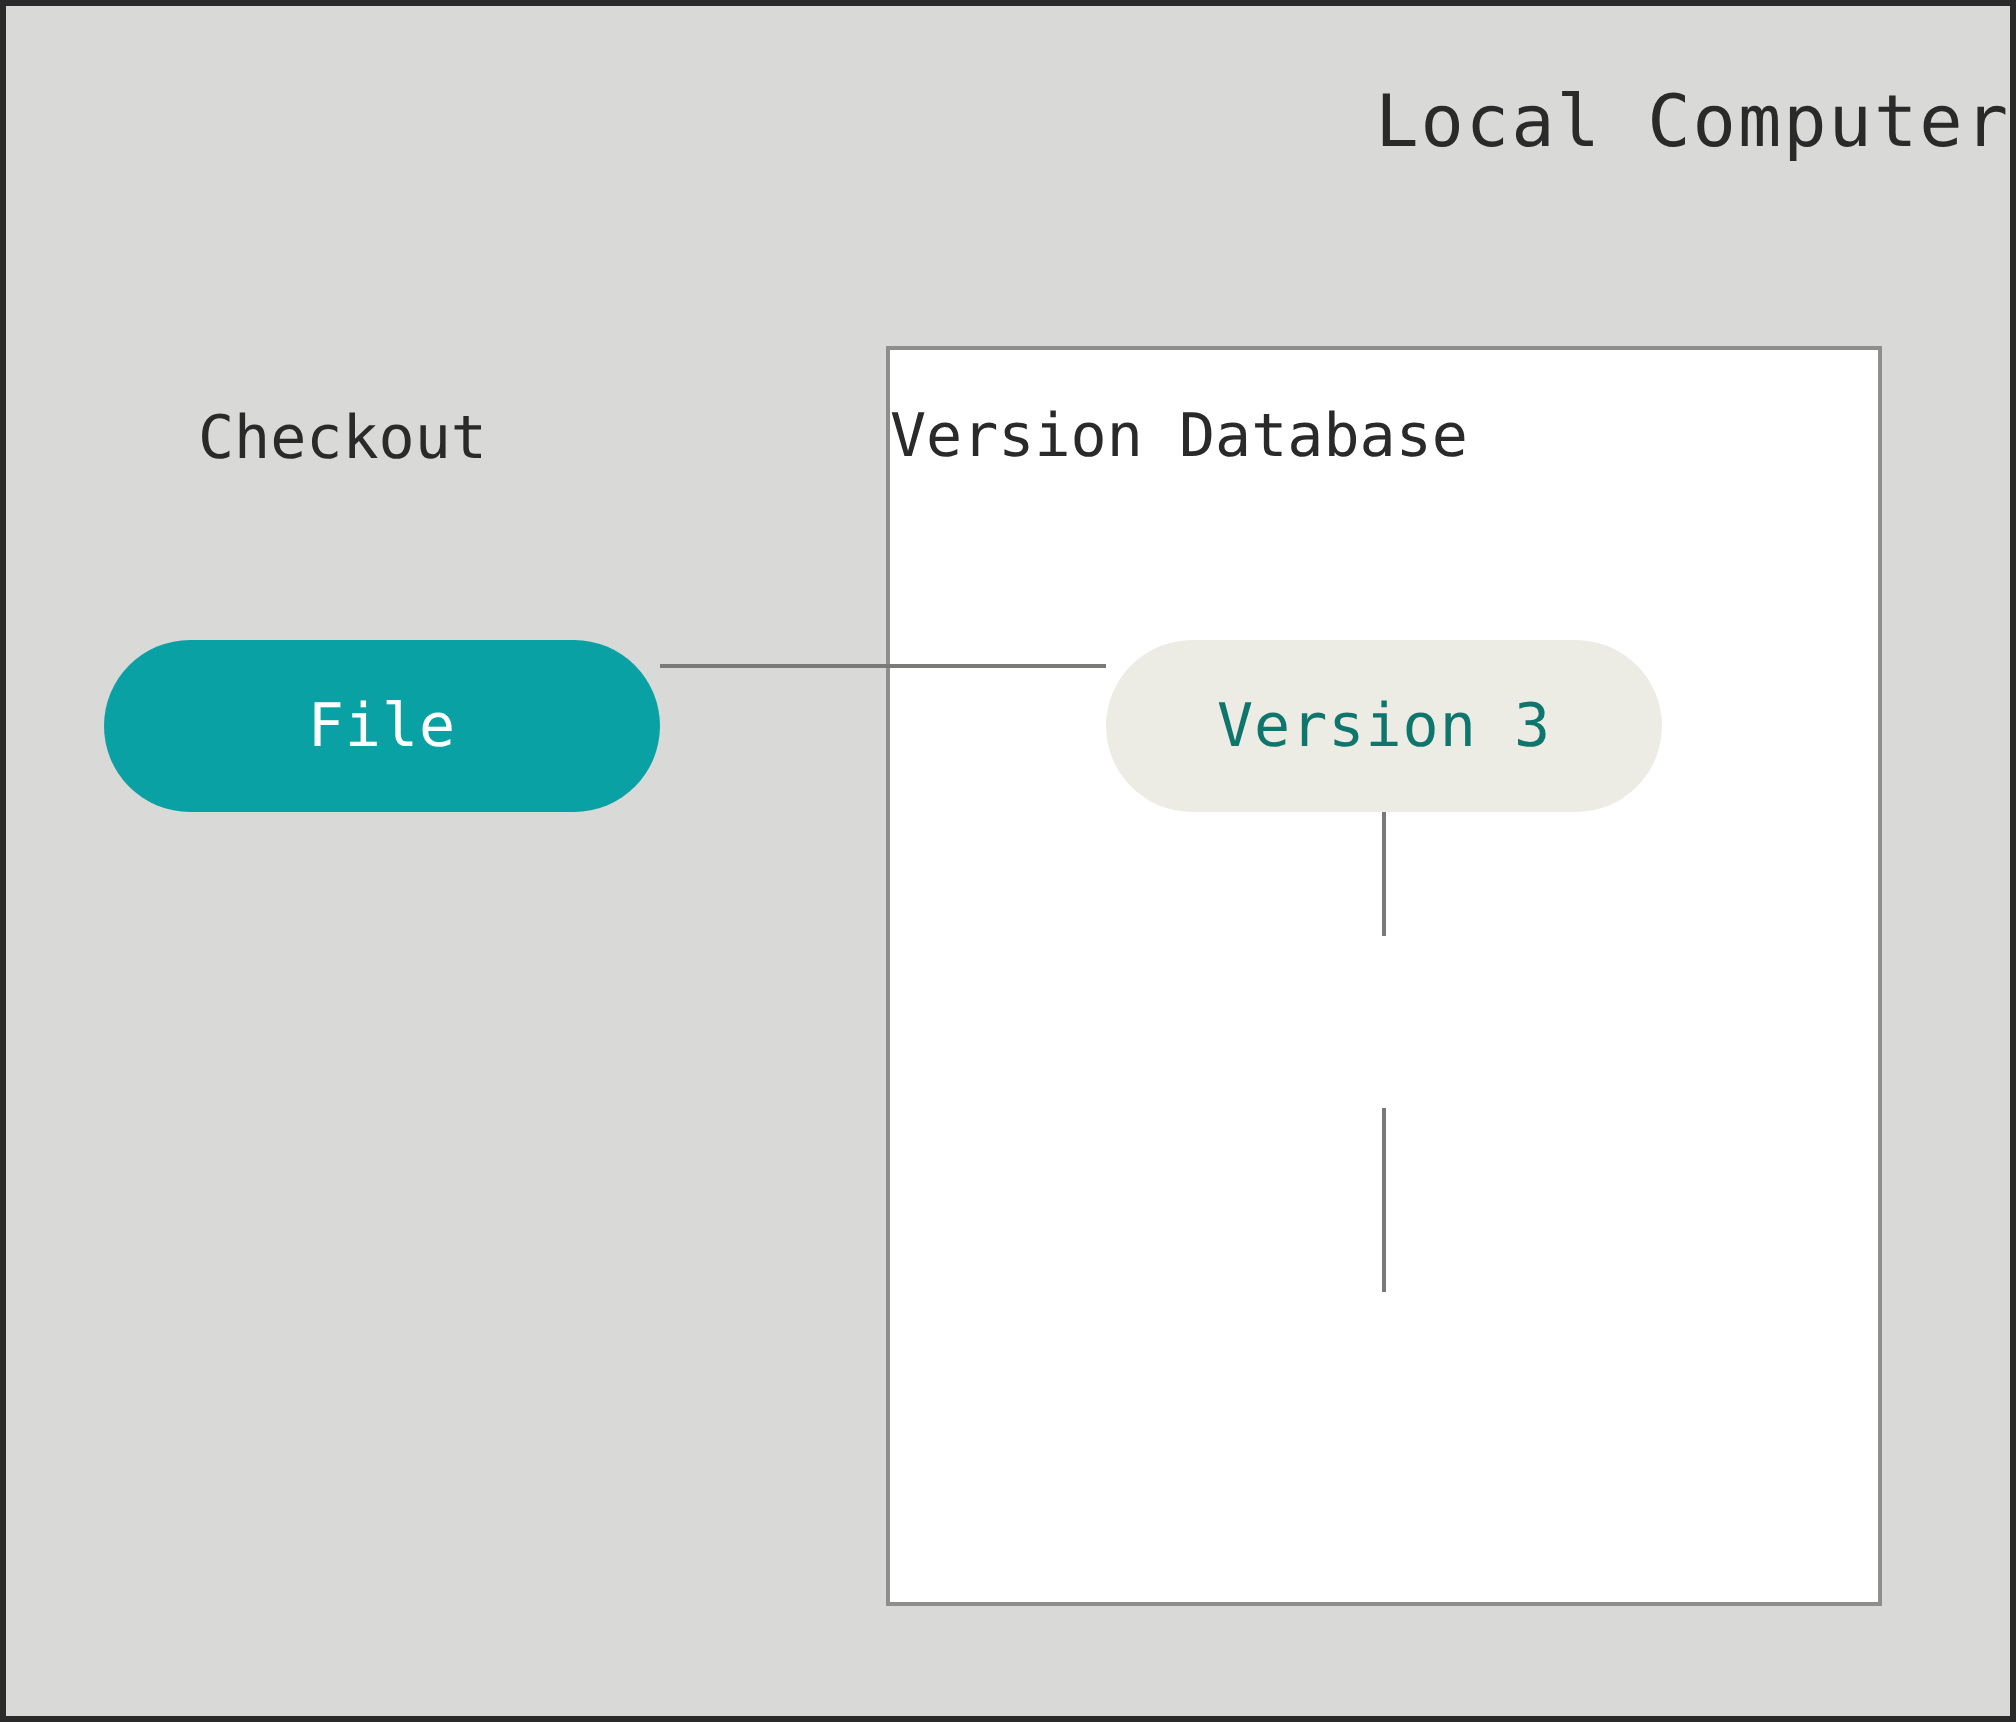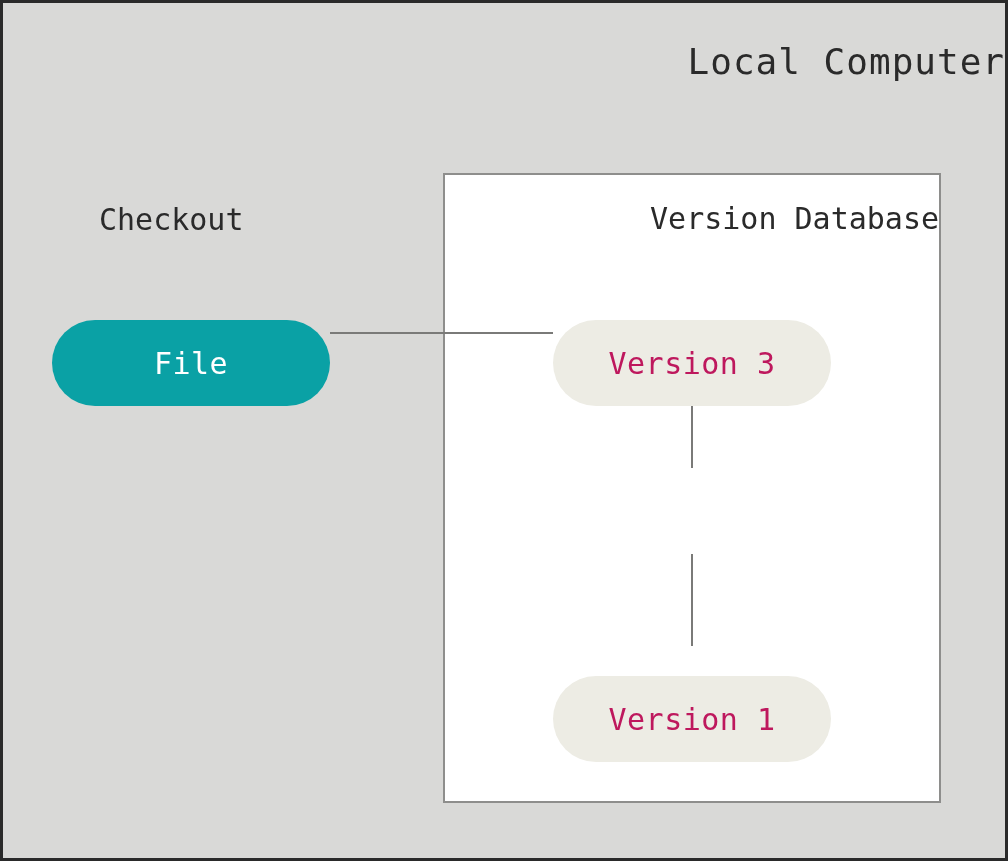--- a/index.html
+++ b/index.html
@@ -41,21 +41,21 @@
       width: 498px;
       height: 630px;
       background: #ffffff;
       border: 2px solid #8e8e8c;
     }
     .db-title {
       position: absolute;
       top: 26px;
       left: 0;
       right: 0;
-      text-align: right;
+      text-align: left;
       font-size: 30px;
       color: #2a2a2a;
     }
     .pill {
       position: absolute;
       display: flex;
       align-items: center;
       justify-content: center;
       height: 86px;
       border-radius: 43px;
@@ -66,21 +66,21 @@
     .pill-file {
       left: 49px;
       top: 287px;
       width: 278px;
       background: #0aa1a5;
       color: #ffffff;
     }
     .pill-version {
       width: 278px;
       background: #edece4;
-      color: #be185d;
+      color: #0f766e;
     }
     .pill-v3 { left: 550px; top: 287px; }
     .pill-v2 { left: 550px; top: 465px; }
     .pill-v1 { left: 550px; top: 643px; }
     .connector-h {
       position: absolute;
       height: 2px;
       background: #7a7a78;
     }
     .connector-v {
@@ -105,15 +105,14 @@
     <div class="db-title">Version Database</div>
   </div>
 
   <div class="connector-h conn-file-v3"></div>
   <div class="connector-v conn-v3-v2"></div>
   <div class="connector-v conn-v2-v1"></div>
 
   <div class="pill pill-file">File</div>
 
   <div class="pill pill-version pill-v3">Version 3</div>
-  <div class="pill pill-version pill-v1">Version 1</div>
 
 </div>
 
 </body></html>

